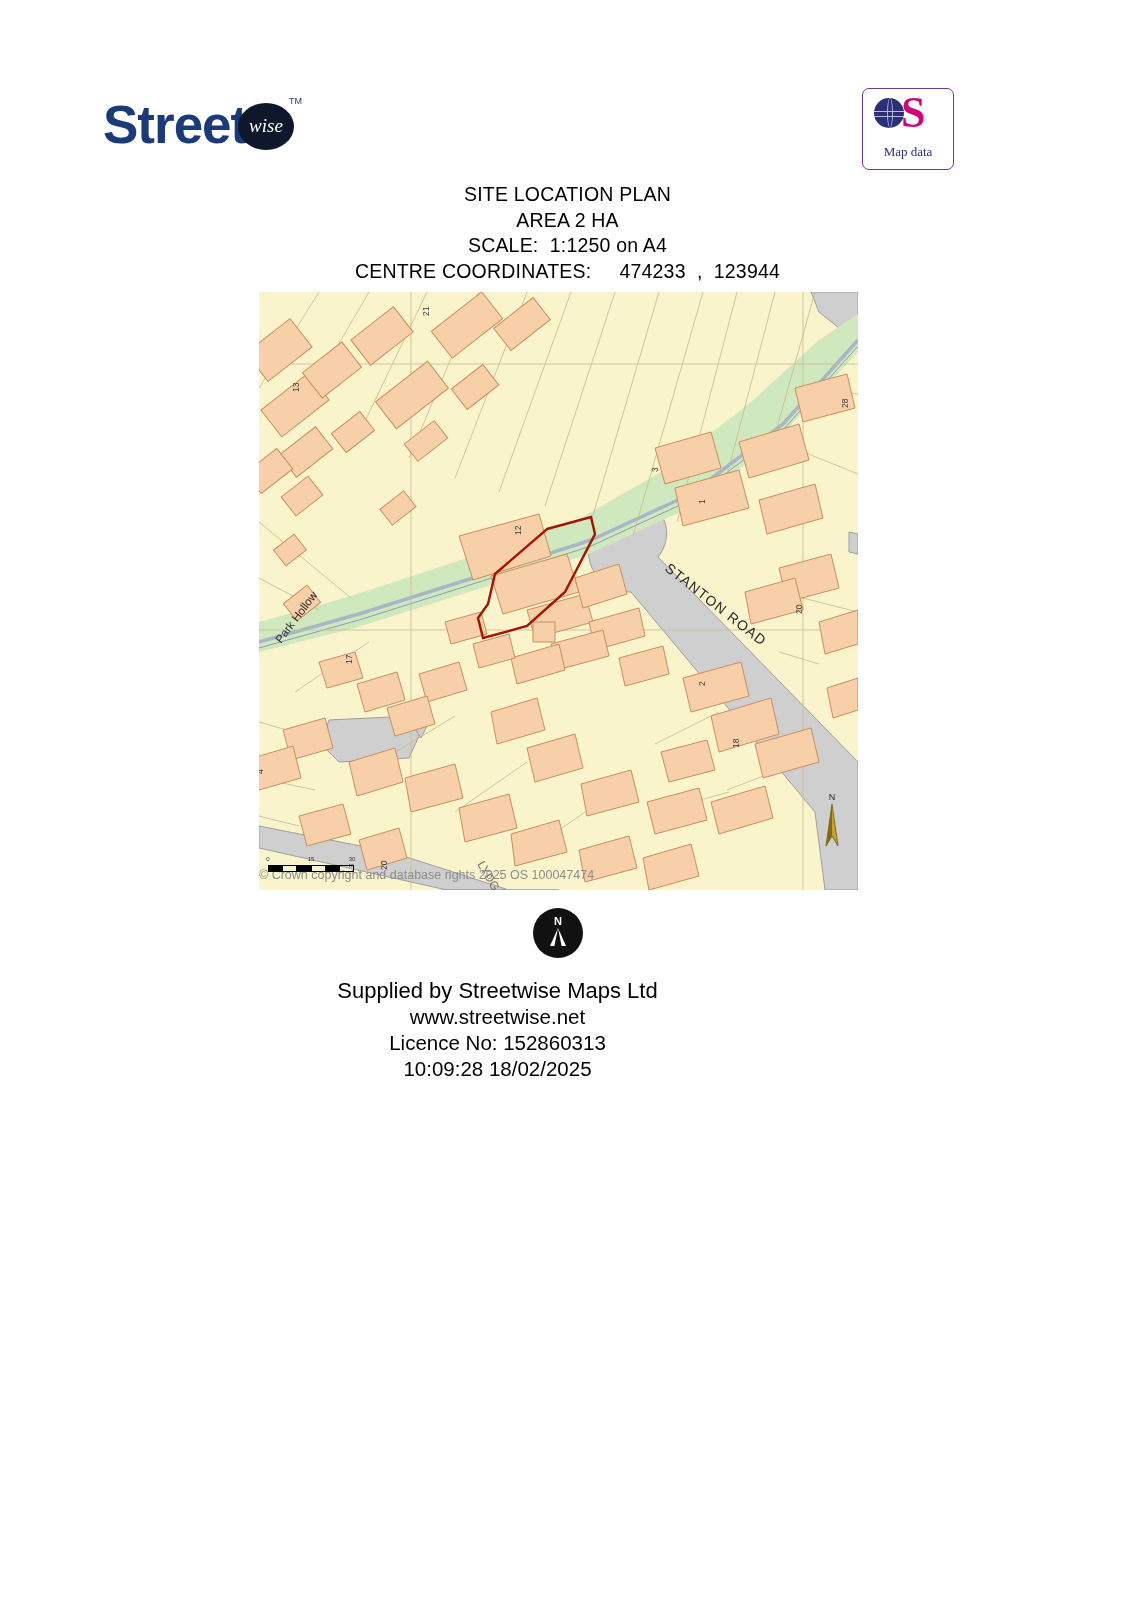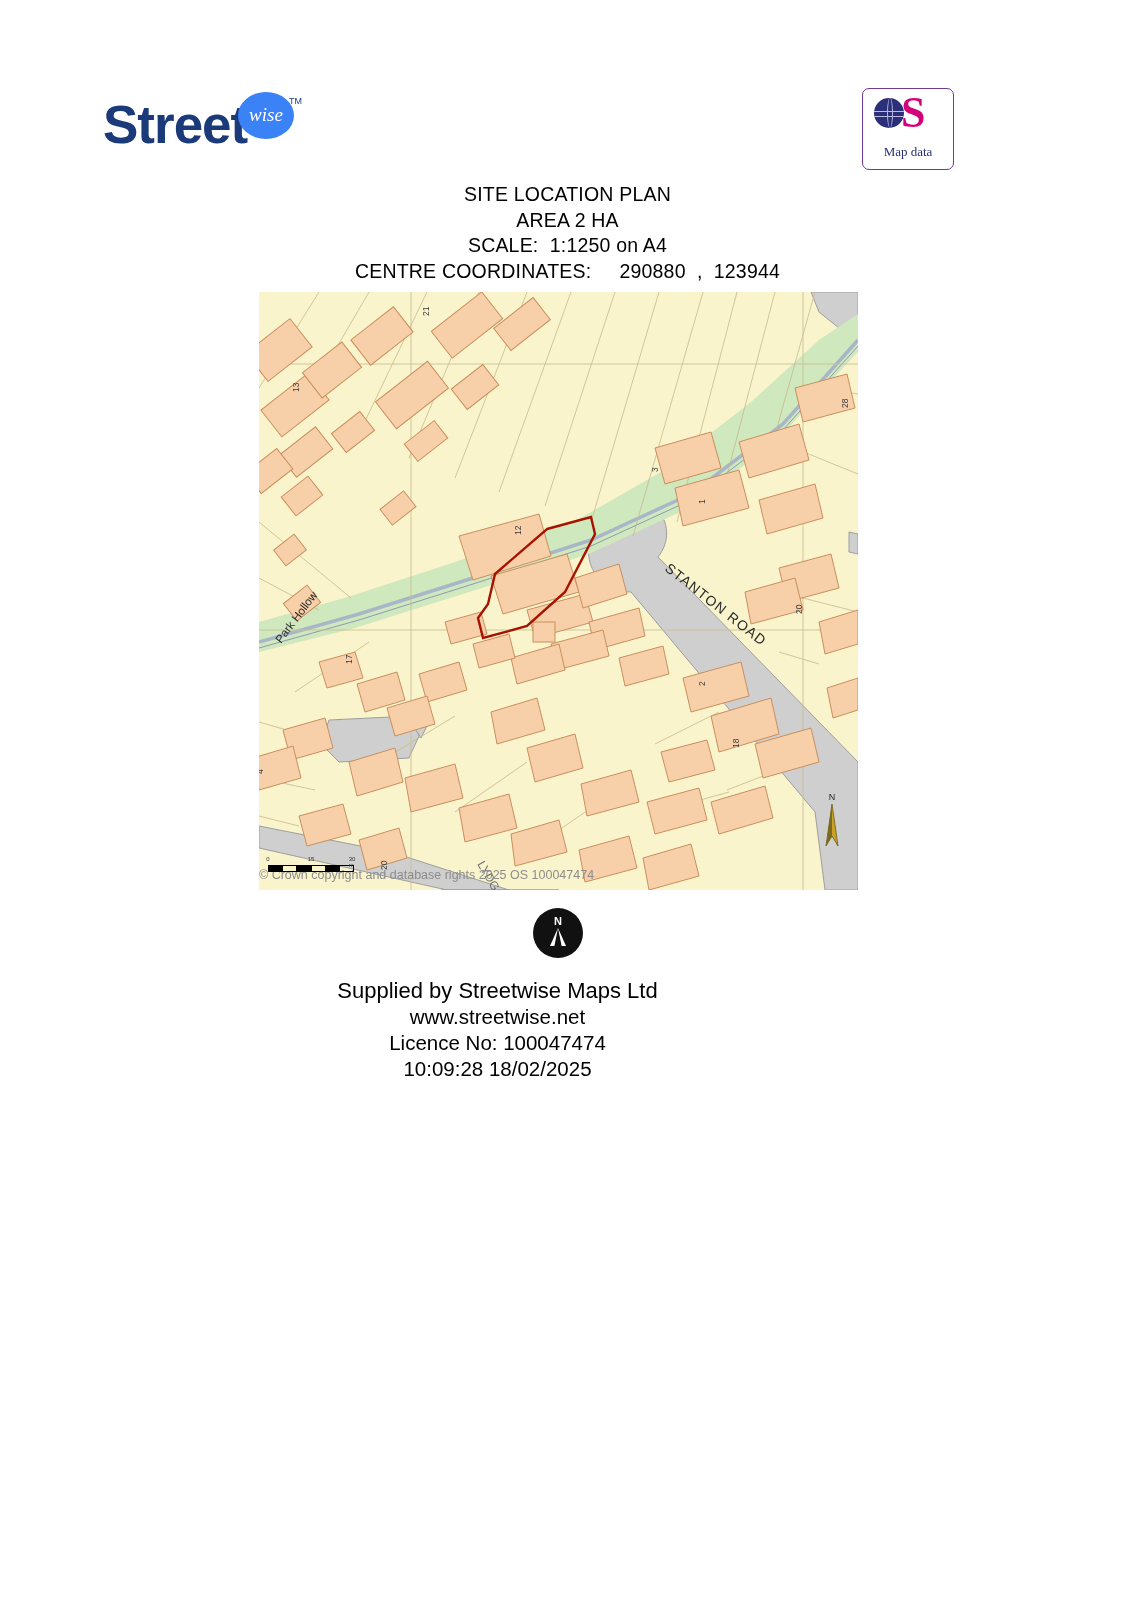--- a/index.html
+++ b/index.html
@@ -30,25 +30,25 @@
     top: 2px;
     font-family: "Liberation Sans", sans-serif;
     font-weight: bold;
     font-size: 53px;
     letter-spacing: -1px;
     color: #1b3a7a;
   }
   #streetwise-logo .sw-ball {
     position: absolute;
     left: 135px;
-    top: 0;
+    top: 11px;
     width: 56px;
     height: 47px;
     border-radius: 50%;
-    background: #3b82f6;
+    background: #0f172a;
   }
   #streetwise-logo .sw-ball span {
     position: absolute;
     left: 0;
     right: 0;
     top: 12px;
     text-align: center;
     color: #ffffff;
     font-size: 19px;
     font-style: italic;
@@ -270,21 +270,21 @@
 <div id="os-mapdata-logo">
   <div class="os-globe"></div>
   <div class="os-s">S</div>
   <div class="os-label">Map data</div>
 </div>
 
 <div id="title-block">
   <div>SITE LOCATION PLAN</div>
   <div>AREA 2 HA</div>
   <div>SCALE:  1:1250 on A4</div>
-  <div>CENTRE COORDINATES:     290880  ,  123944</div>
+  <div>CENTRE COORDINATES:     474233  ,  123944</div>
 </div>
 
 <div id="map-frame">
   <svg width="599" height="598" viewBox="0 0 599 598" xmlns="http://www.w3.org/2000/svg">
     <defs>
       <clipPath id="mapclip">
           <rect x="0" y="0" width="599" height="598"></rect>
         </clipPath>
     </defs>
     <g clip-path="url(#mapclip)">
@@ -468,15 +468,15 @@
 
 <div id="north-rose">
   <div class="n-letter">N</div>
   <div class="n-tri"></div>
   <div class="n-tri2"></div>
 </div>
 
 <div id="footer-block">
   <div>Supplied by Streetwise Maps Ltd</div>
   <div class="small">www.streetwise.net</div>
-  <div class="small">Licence No: 100047474</div>
+  <div class="small">Licence No: 152860313</div>
   <div class="small">10:09:28 18/02/2025</div>
 </div>
 
 </body></html>

